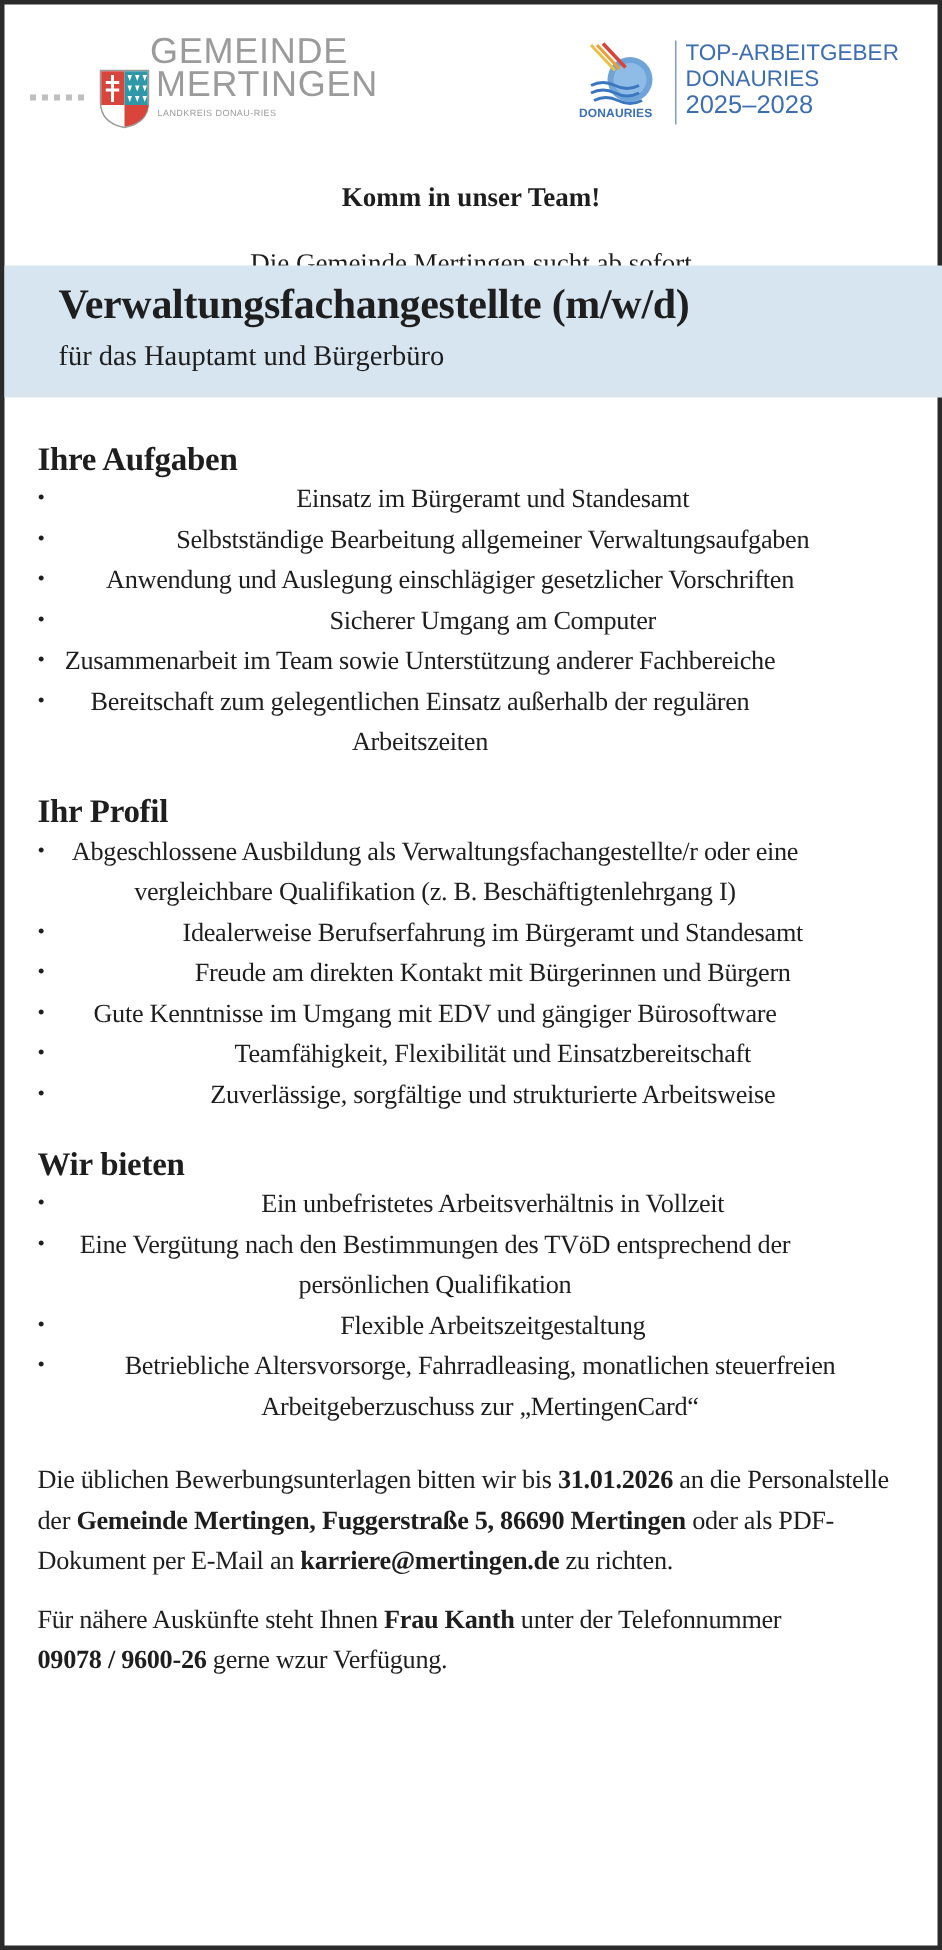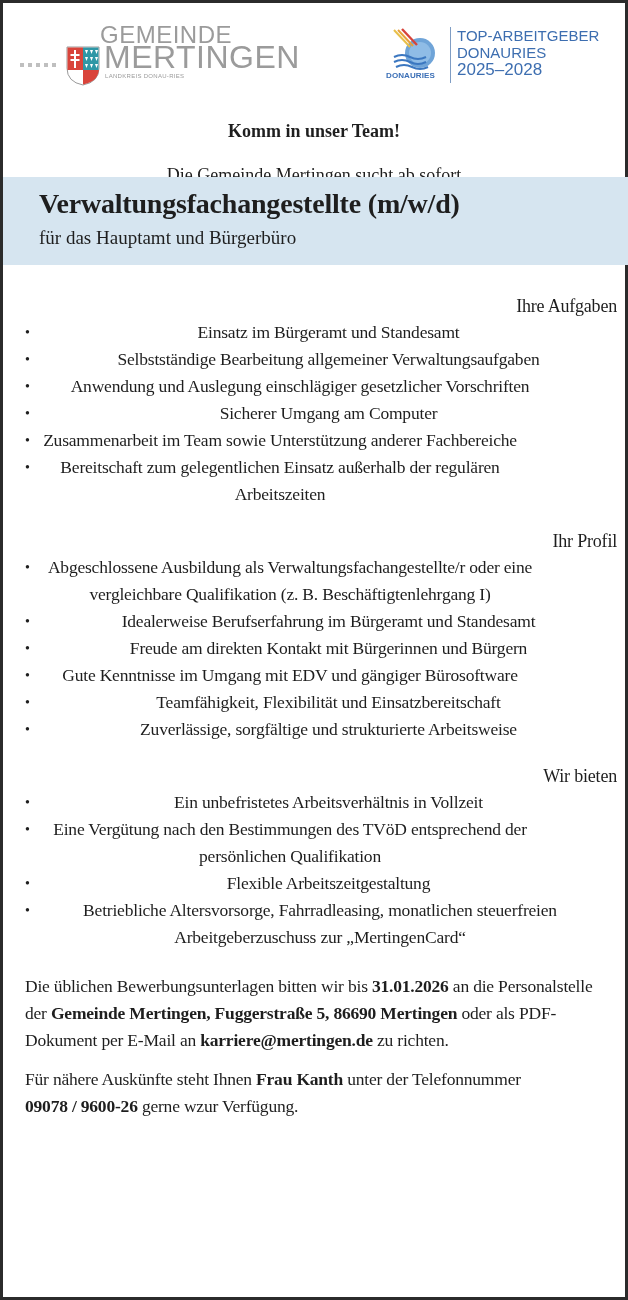--- a/index.html
+++ b/index.html
@@ -19,21 +19,21 @@
     .dots span { width: 4px; height: 4px; background: #bfbfbf; display: block; }
     .crest { position: absolute; left: 50px; top: 19px; width: 34px; height: 40px; }
     .gem-word {
       position: absolute; left: 84px; top: -4px;
       font-family: "Liberation Sans", "DejaVu Sans", sans-serif;
       font-size: 24px; letter-spacing: 0.5px; color: #9b9b9b; line-height: 24px;
     }
     .mer-word {
       position: absolute; left: 88px; top: 18px;
       font-family: "Liberation Sans", "DejaVu Sans", sans-serif;
-      font-size: 32px; letter-spacing: 0.5px; color: #9b9b9b; line-height: 24px;
+      font-size: 24px; letter-spacing: 0.5px; color: #9b9b9b; line-height: 24px;
     }
     .landkreis {
       position: absolute; left: 89px; top: 46px;
       font-family: "Liberation Sans", "DejaVu Sans", sans-serif;
       font-size: 6px; letter-spacing: 0.3px; color: #9b9b9b;
     }
     .logo-right { position: absolute; left: 383px; top: 22px; width: 230px; height: 62px; }
     .don-mark { position: absolute; left: 2px; top: 2px; width: 52px; height: 44px; }
     .don-word {
       position: absolute; left: 0px; top: 46px;
@@ -57,21 +57,21 @@
     .banner {
       position: absolute; left: 0; top: 174px; width: 622px; height: 88px;
       background: #d6e5f0; text-align: left; padding-left: 36px;
     }
     .job-title { font-size: 28px; font-weight: bold; line-height: 34px; margin-top: 10px; letter-spacing: -0.2px; }
     .job-sub { font-size: 19px; line-height: 26px; margin-top: 4px; }
 
     
     .content { position: absolute; left: 22px; top: 292px; width: 592px; }
     .section { margin-bottom: 22px; }
-    .section h2 { font-size: 18px; font-weight: normal; margin: 0; line-height: 22px; letter-spacing: -0.2px; text-align: right; }
+    .section h2 { font-size: 22px; font-weight: bold; margin: 0; line-height: 22px; letter-spacing: -0.2px; }
     .section ul { list-style: none; margin: 2px 0 0 0; padding: 0; text-align: center; }
     .section li {
       position: relative; padding-left: 15px;
       font-size: 17.5px; line-height: 27px; letter-spacing: -0.2px;
     }
     .section li::before {
       content: "•"; position: absolute; left: 0; top: 0; font-size: 14px;
     }
     .closing { font-size: 17.5px; line-height: 27px; letter-spacing: -0.2px; margin: 0 0 12px 0; }
     .closing b { font-weight: bold; }

